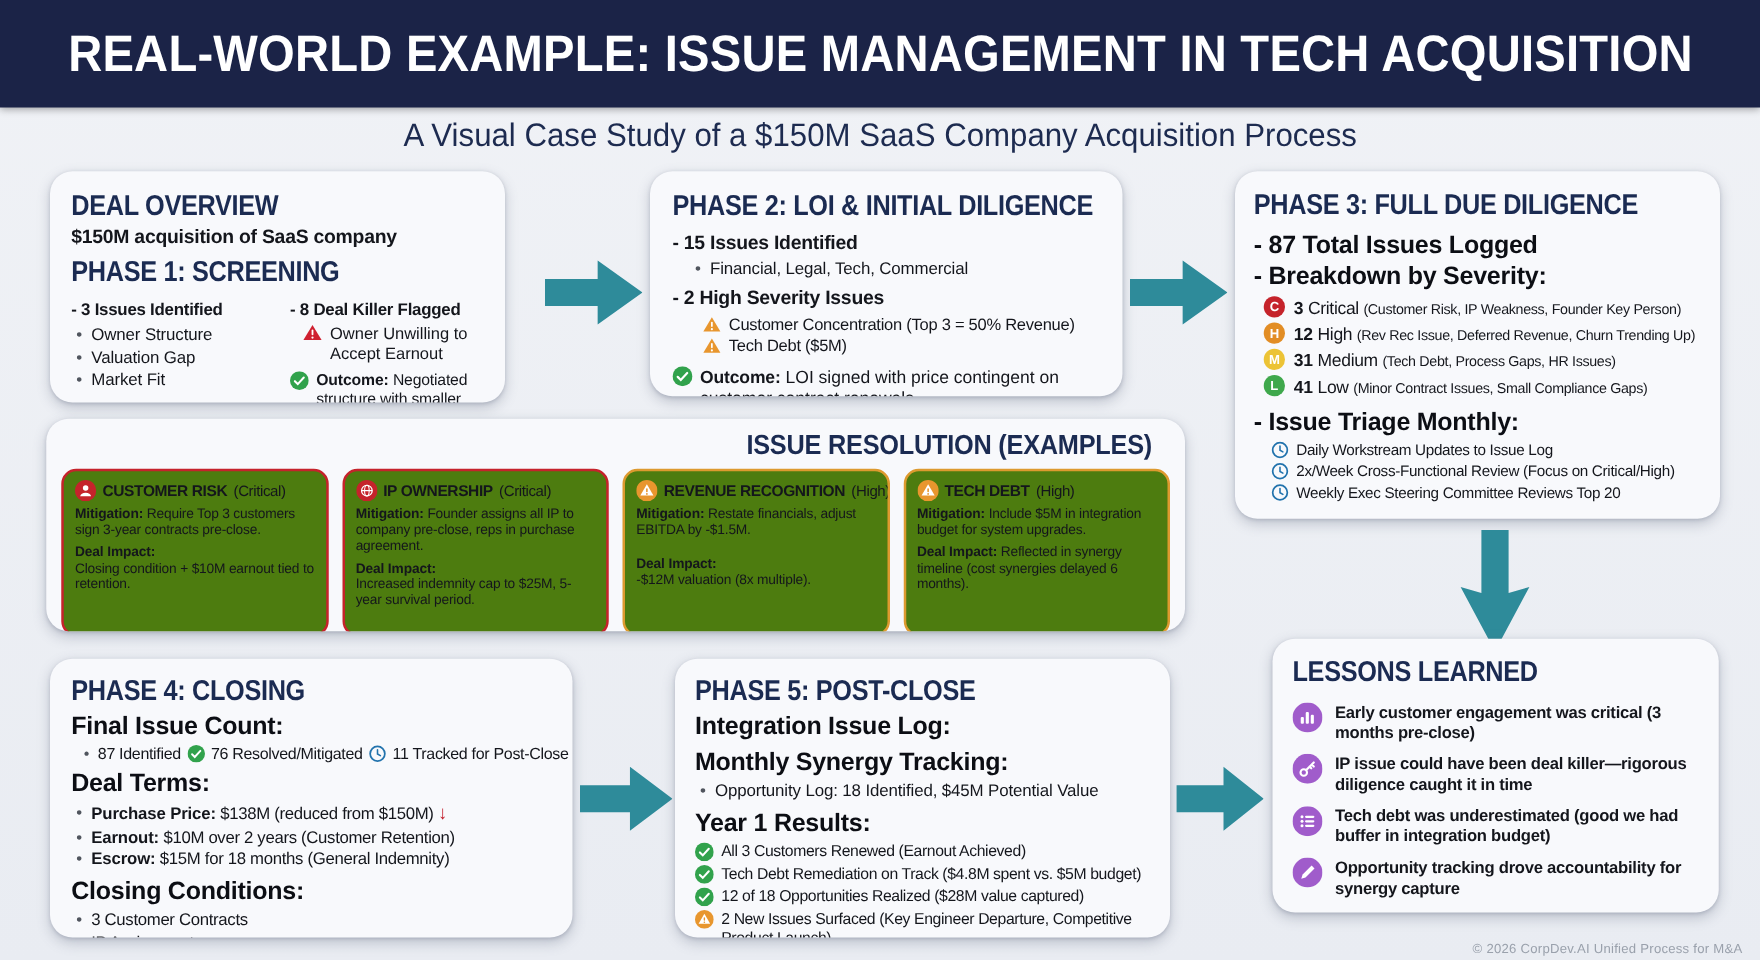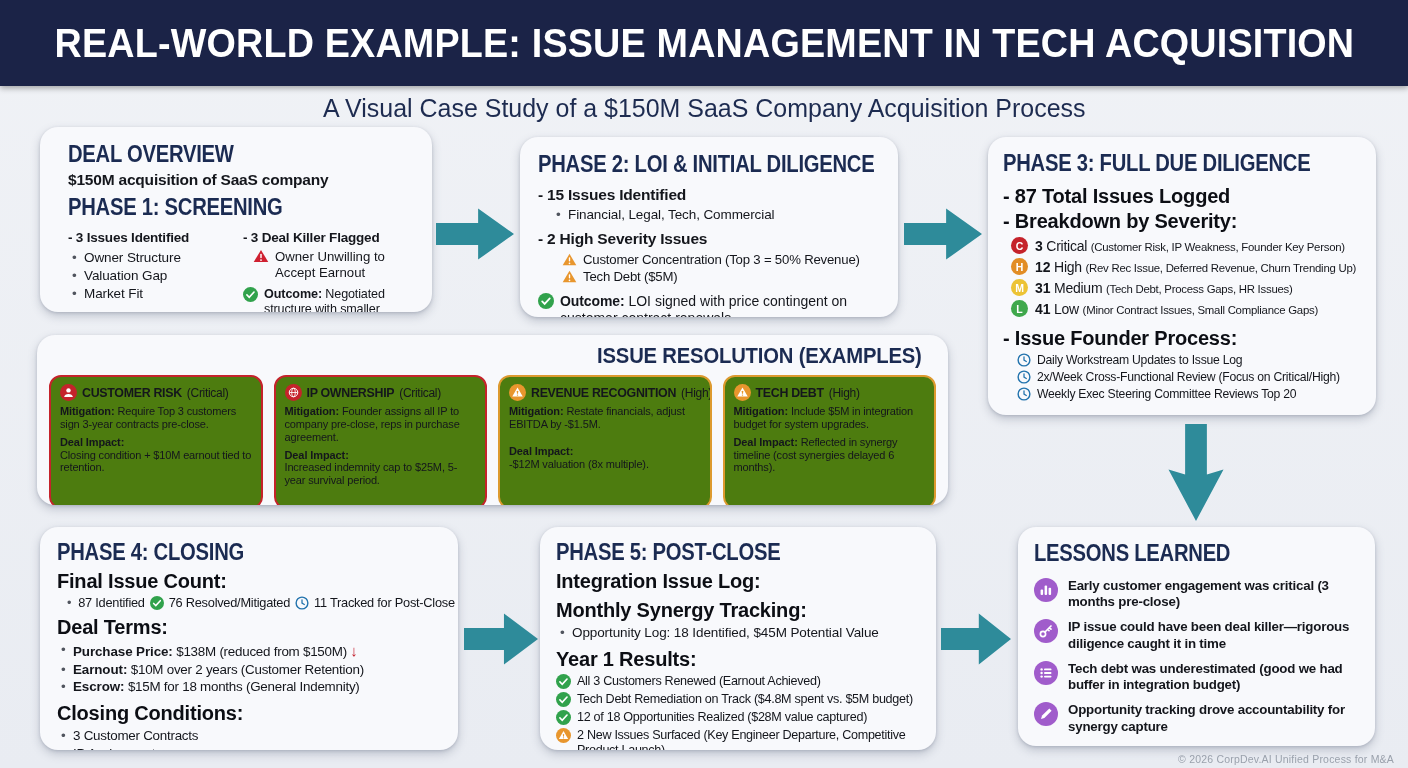--- a/index.html
+++ b/index.html
@@ -21,21 +21,21 @@
   .bul::before{content:"•";position:absolute;left:4px;top:0;color:#50555e}
   .row{display:flex;align-items:flex-start;gap:6px}
   .ic{flex:none}
   b{letter-spacing:-.1px}
 
   
   .arrow-r{position:absolute;background:#2e8b9a;clip-path:polygon(0 33%,54% 33%,54% 10%,100% 50%,54% 90%,54% 67%,0 67%)}
   .arrow-d{position:absolute;background:#2e8b9a;clip-path:polygon(33% 0,67% 0,67% 52%,93% 47%,50% 100%,7% 47%,33% 52%)}
 
   
-  #overview{left:40px;top:127px;width:392px;height:185px;padding:14px 28px}
+  #overview{left:40px;top:137px;width:364px;height:185px;padding:14px 17px}
   #overview .cols{display:flex;gap:10px;margin-top:2px}
   #overview .c-l{flex:0 0 165px}
   #overview .c-r{flex:1}
   #overview .sm{font-size:13.5px}
   .outcome{font-size:12.6px;line-height:1.22;letter-spacing:-.15px}
 
   
   #phase2{left:520px;top:137px;width:378px;height:180px;padding:14px 18px}
   #phase2 .warn-line{margin-left:24px;font-size:13.2px;letter-spacing:-.2px;line-height:1.3;display:flex;gap:6px;align-items:center;white-space:nowrap}
   #phase2 .out{font-size:14px;line-height:1.25}
@@ -69,21 +69,21 @@
   .cnt-line .dot{color:#50555e;margin-right:2px}
   .red-down{color:#c21f2c;font-weight:900;font-size:15px}
   .red-down::after{content:"↓"}
   #phase4 .bul{font-size:13.4px;letter-spacing:-.25px}
 
   
   #phase5{left:540px;top:527px;width:396px;height:223px;padding:12px 16px}
   .res-row{display:flex;align-items:flex-start;gap:6px;margin:3px 0;font-size:12.6px;line-height:1.2;letter-spacing:-.3px}
 
   
-  #lessons{left:1018px;top:527px;width:357px;height:219px;padding:13px 16px}
+  #lessons{left:1018px;top:511px;width:357px;height:219px;padding:13px 16px}
   .les-row{display:flex;align-items:flex-start;gap:10px;margin:9px 0}
   .les-row .txt{font-weight:700;font-size:13.3px;line-height:1.22;letter-spacing:-.2px}
 
   .foot{position:absolute;right:14px;bottom:3px;font-size:10.5px;color:#9aa1ac;letter-spacing:.2px}
 </style>
 </head>
 <body>
 
 <div class="stage">
 
@@ -99,21 +99,21 @@
     <div class="h-bold" style="margin-top:0">$150M acquisition of SaaS company</div>
     <div class="title" style="margin-top:3px">PHASE 1: SCREENING</div>
     <div class="cols">
       <div class="c-l">
         <div class="h-bold sm">- 3 Issues Identified</div>
         <div class="bul">Owner Structure</div>
         <div class="bul">Valuation Gap</div>
         <div class="bul">Market Fit</div>
       </div>
       <div class="c-r">
-        <div class="h-bold sm">- 3 Deal Killer Flagged</div>
+        <div class="h-bold sm">- 8 Deal Killer Flagged</div>
         <div class="row" style="margin-left:10px">
           <svg class="ic" width="16" height="14" viewBox="0 0 22 19">
               <path d="M11 1.2 L21 17.8 H1 Z" fill="#cf2030"></path>
               <rect x="10" y="6.3" width="2" height="6.2" rx="1" fill="#fff"></rect>
               <circle cx="11" cy="15.1" r="1.25" fill="#fff"></circle>
             </svg>
           <span style="font-size:13.2px;line-height:1.2;width:140px">Owner Unwilling to Accept Earnout</span>
         </div>
         <div class="row" style="margin-top:6px">
           <svg class="ic" width="15" height="15" viewBox="0 0 20 20">
@@ -175,21 +175,21 @@
     </div>
     <div class="sev-row">
       <span class="badge sev-m">M</span>
       <span class="sev-text"><b>31</b> <span>Medium</span> <span class="sev-detail">(Tech Debt, Process Gaps, HR Issues)</span></span>
     </div>
     <div class="sev-row">
       <span class="badge sev-l">L</span>
       <span class="sev-text"><b>41</b> <span>Low</span> <span class="sev-detail">(Minor Contract Issues, Small Compliance Gaps)</span></span>
     </div>
 
-    <div class="h-nav" style="margin-top:10px">- Issue Founder Process:</div>
+    <div class="h-nav" style="margin-top:10px">- Issue Triage Monthly:</div>
     <div class="clk-row">
       <svg class="ic" width="14" height="14" viewBox="0 0 20 20">
           <circle cx="10" cy="10" r="8.4" fill="none" stroke="#2273ad" stroke-width="2"></circle>
           <path d="M10 5.4V10.2L13.3 12.1" fill="none" stroke="#2273ad" stroke-width="1.8" stroke-linecap="round"></path>
         </svg>
       <span>Daily Workstream Updates to Issue Log</span>
     </div>
     <div class="clk-row">
       <svg class="ic" width="14" height="14" viewBox="0 0 20 20">
           <circle cx="10" cy="10" r="8.4" fill="none" stroke="#2273ad" stroke-width="2"></circle>

